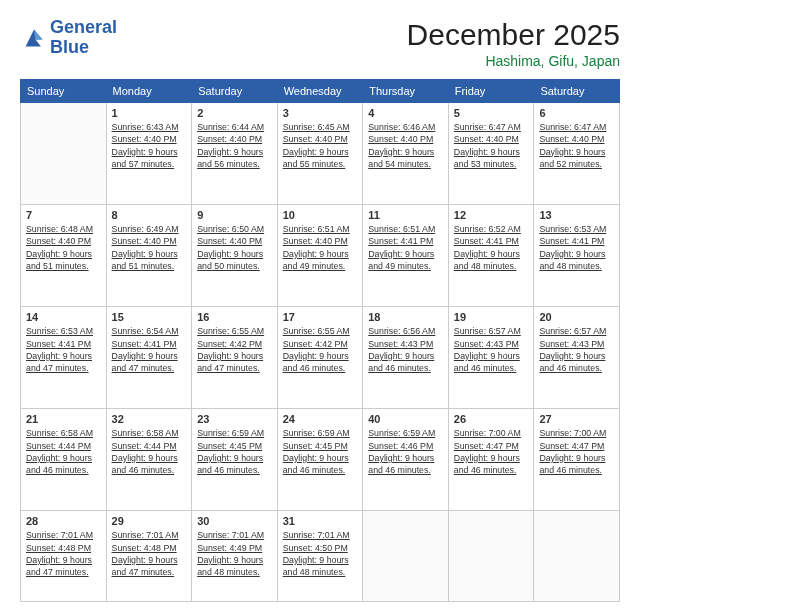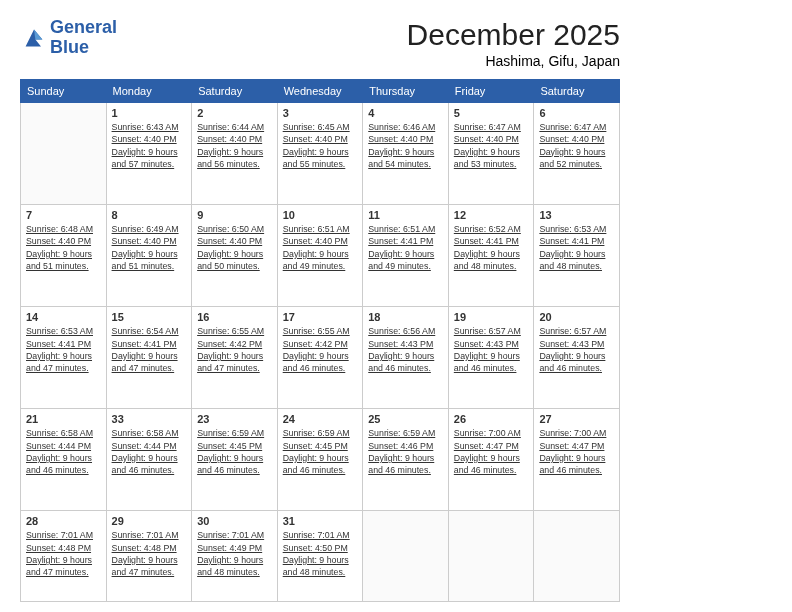--- a/index.html
+++ b/index.html
@@ -43,21 +43,21 @@
     }
     .month-title {
       font-size: 30px;
       font-weight: normal;
       color: #222;
       line-height: 1.1;
       text-align: center;
     }
     .location-title {
       font-size: 14px;
-      color: #000000;
+      color: #15803d;
       margin-top: 2px;
     }
     .calendar {
       width: 100%;
       border-collapse: collapse;
       flex: 1;
       font-size: 9.5px;
       padding-left: 27px;
     }
     .calendar th {
@@ -222,33 +222,33 @@
             <span class="day-num">20</span>
             <div class="day-info">Sunrise: 6:57 AM<br>Sunset: 4:43 PM<br>Daylight: 9 hours<br>and 46 minutes.</div>
           </td>
         </tr>
         <tr>
           <td>
             <span class="day-num">21</span>
             <div class="day-info">Sunrise: 6:58 AM<br>Sunset: 4:44 PM<br>Daylight: 9 hours<br>and 46 minutes.</div>
           </td>
           <td>
-            <span class="day-num">33</span>
+            <span class="day-num">32</span>
             <div class="day-info">Sunrise: 6:58 AM<br>Sunset: 4:44 PM<br>Daylight: 9 hours<br>and 46 minutes.</div>
           </td>
           <td>
             <span class="day-num">23</span>
             <div class="day-info">Sunrise: 6:59 AM<br>Sunset: 4:45 PM<br>Daylight: 9 hours<br>and 46 minutes.</div>
           </td>
           <td>
             <span class="day-num">24</span>
             <div class="day-info">Sunrise: 6:59 AM<br>Sunset: 4:45 PM<br>Daylight: 9 hours<br>and 46 minutes.</div>
           </td>
           <td>
-            <span class="day-num">25</span>
+            <span class="day-num">40</span>
             <div class="day-info">Sunrise: 6:59 AM<br>Sunset: 4:46 PM<br>Daylight: 9 hours<br>and 46 minutes.</div>
           </td>
           <td>
             <span class="day-num">26</span>
             <div class="day-info">Sunrise: 7:00 AM<br>Sunset: 4:47 PM<br>Daylight: 9 hours<br>and 46 minutes.</div>
           </td>
           <td>
             <span class="day-num">27</span>
             <div class="day-info">Sunrise: 7:00 AM<br>Sunset: 4:47 PM<br>Daylight: 9 hours<br>and 46 minutes.</div>
           </td>

